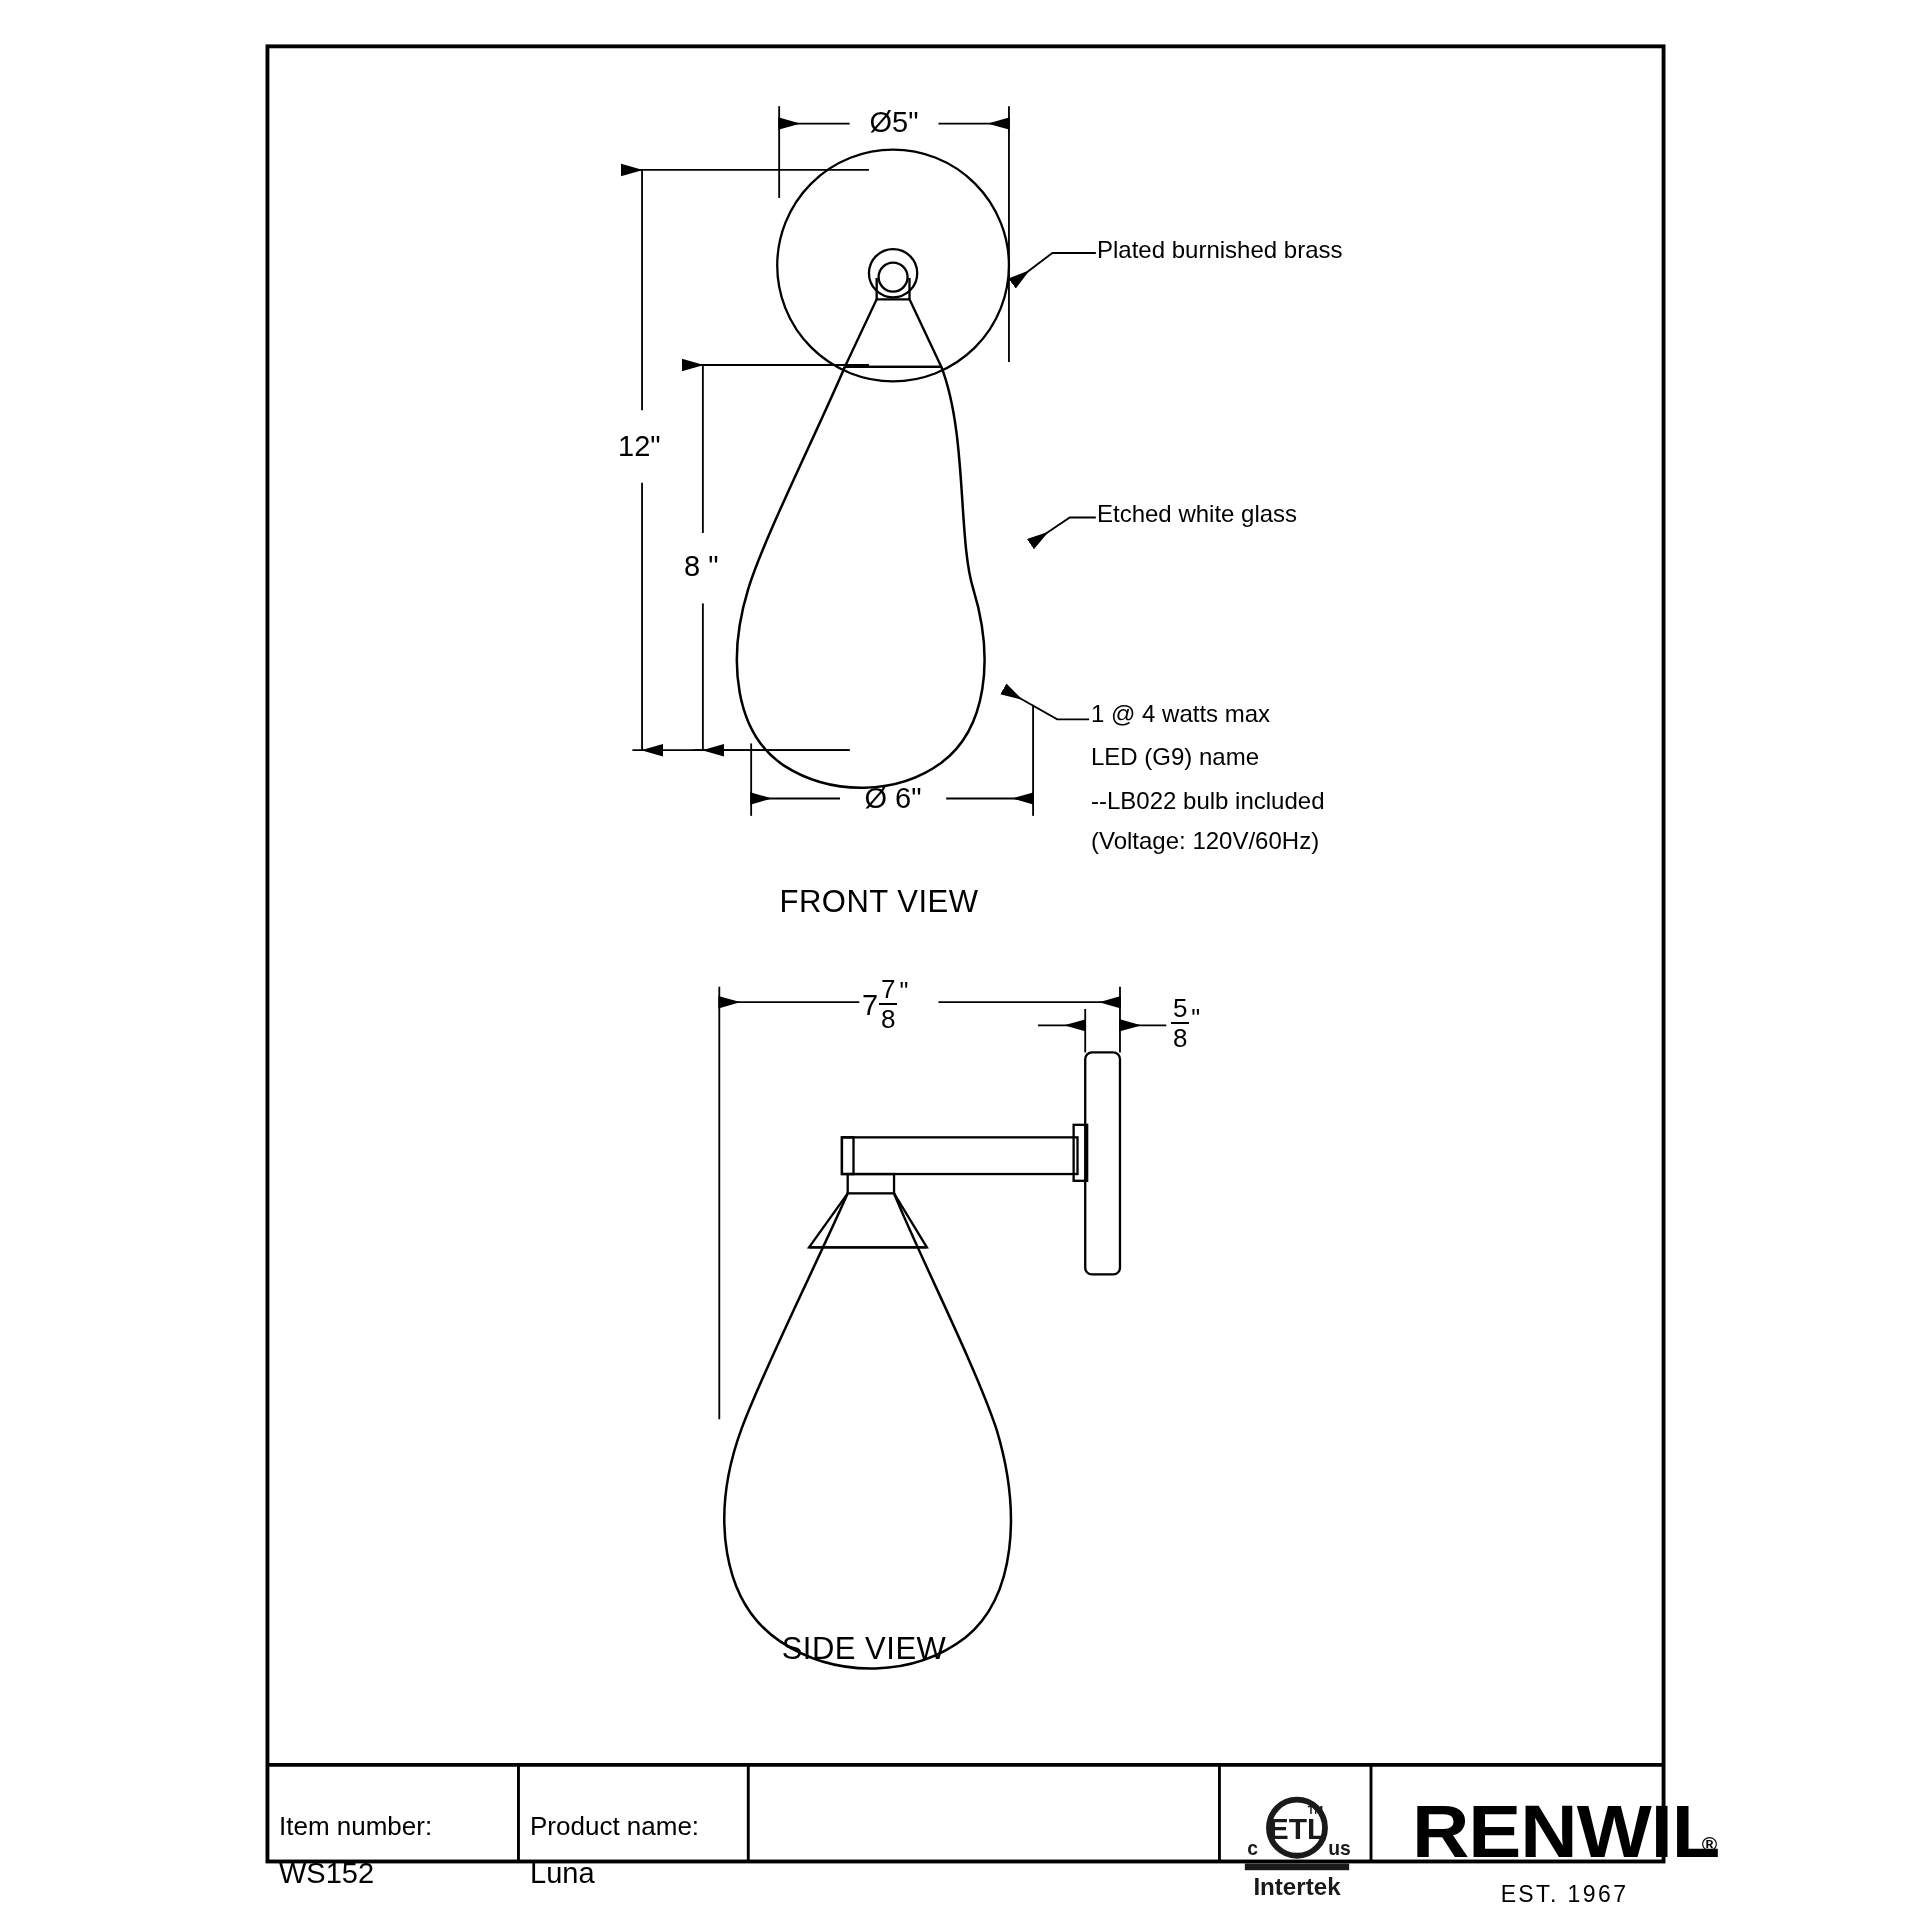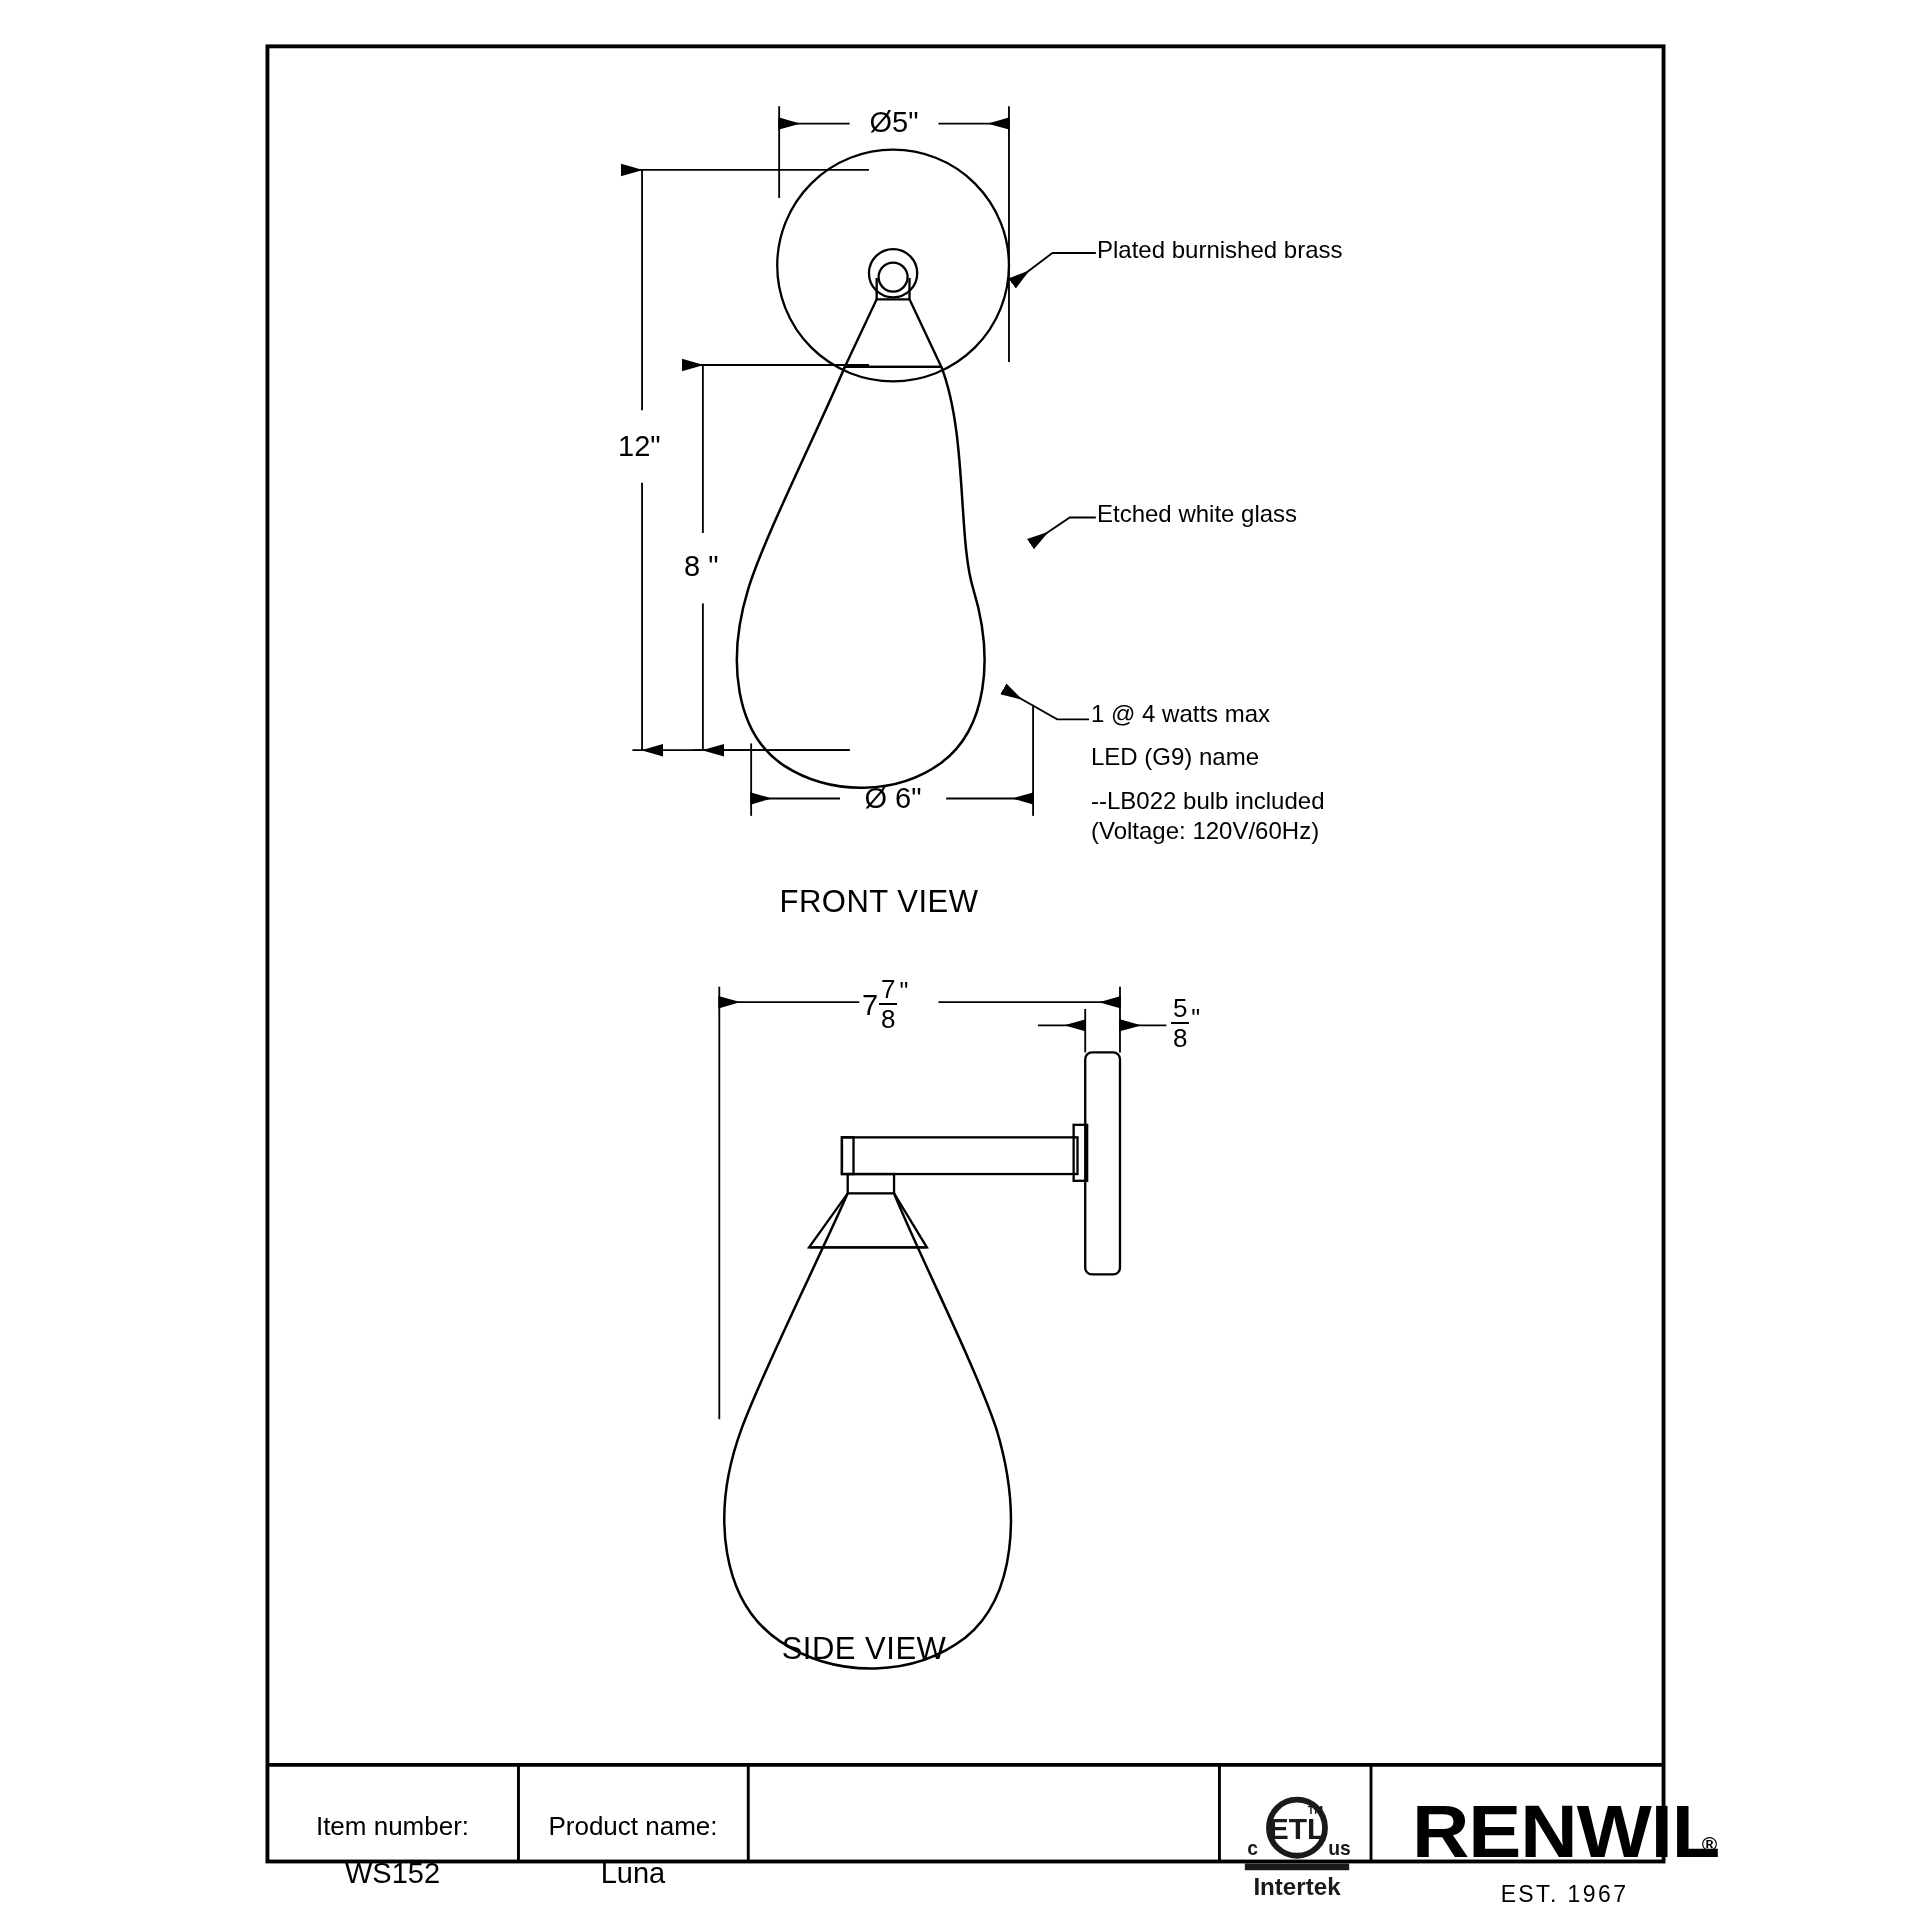--- a/index.html
+++ b/index.html
@@ -36,21 +36,21 @@
     margin:0 1px;
   }
   .frac .num{padding:0 1.9px 1px 1.9px;}
   .frac .den{padding:1px 1.9px 0 1.9px;border-top:2.4px solid #000;}
   .fracwrap{display:inline-flex;align-items:center;}
   .whole{font-size:29px;}
   .inchmark{font-size:25px;align-self:flex-start;position:relative;top:1.9px;left:1px;}
   .inchmark2{font-size:25px;align-self:center;position:relative;top:-5.8px;left:1px;}
 
   
-  .tbcell{position:absolute;text-align:center;}
+  .tbcell{position:absolute;text-align:left;padding-left:12px;}
   .tbcell .l1{display:block;margin-bottom:15.4px;}
 
   
   #etl{position:absolute;left:1239px;top:1791px;width:116px;height:114px;}
   
   #renwil{position:absolute;left:1405px;top:1794px;width:319px;height:106px;}
   .renwil-word{
     font-family:"Liberation Sans","DejaVu Sans",sans-serif;
     font-weight:700;
     font-size:75px;
@@ -181,21 +181,21 @@
   <div class="txt dim ctr" style="left:893px;top:784px;">Ø 6"</div>
 
   <div class="txt note" style="left:1097px;top:238px;">Plated burnished brass</div>
 
   <div class="txt note" style="left:1097px;top:502px;">Etched white glass</div>
 
   <div style="position:absolute;left:1091px;top:702px;">
     <div class="txt note" style="position:relative;left:0;top:0;">1 @ 4 watts max</div>
     <div class="txt note" style="position:relative;left:0;top:0;margin-top:19.3px;">LED (G9) name</div>
     <div class="txt note" style="position:relative;left:0;top:0;margin-top:19.3px;">--LB022 bulb included</div>
-    <div class="txt note" style="position:relative;left:0;top:0;margin-top:6px;">(Voltage: 120V/60Hz)</div>
+    <div class="txt note" style="position:relative;left:0;top:0;margin-top:16px;">(Voltage: 120V/60Hz)</div>
   </div>
 
   <div class="txt viewlabel ctr" style="left:879px;top:886px;">FRONT VIEW</div>
 
   <div class="txt fracwrap" style="left:862px;top:977px;">
     <span class="whole">7</span>
     <span class="frac">
       <span class="num">7</span>
       <span class="den">8</span>
     </span>

